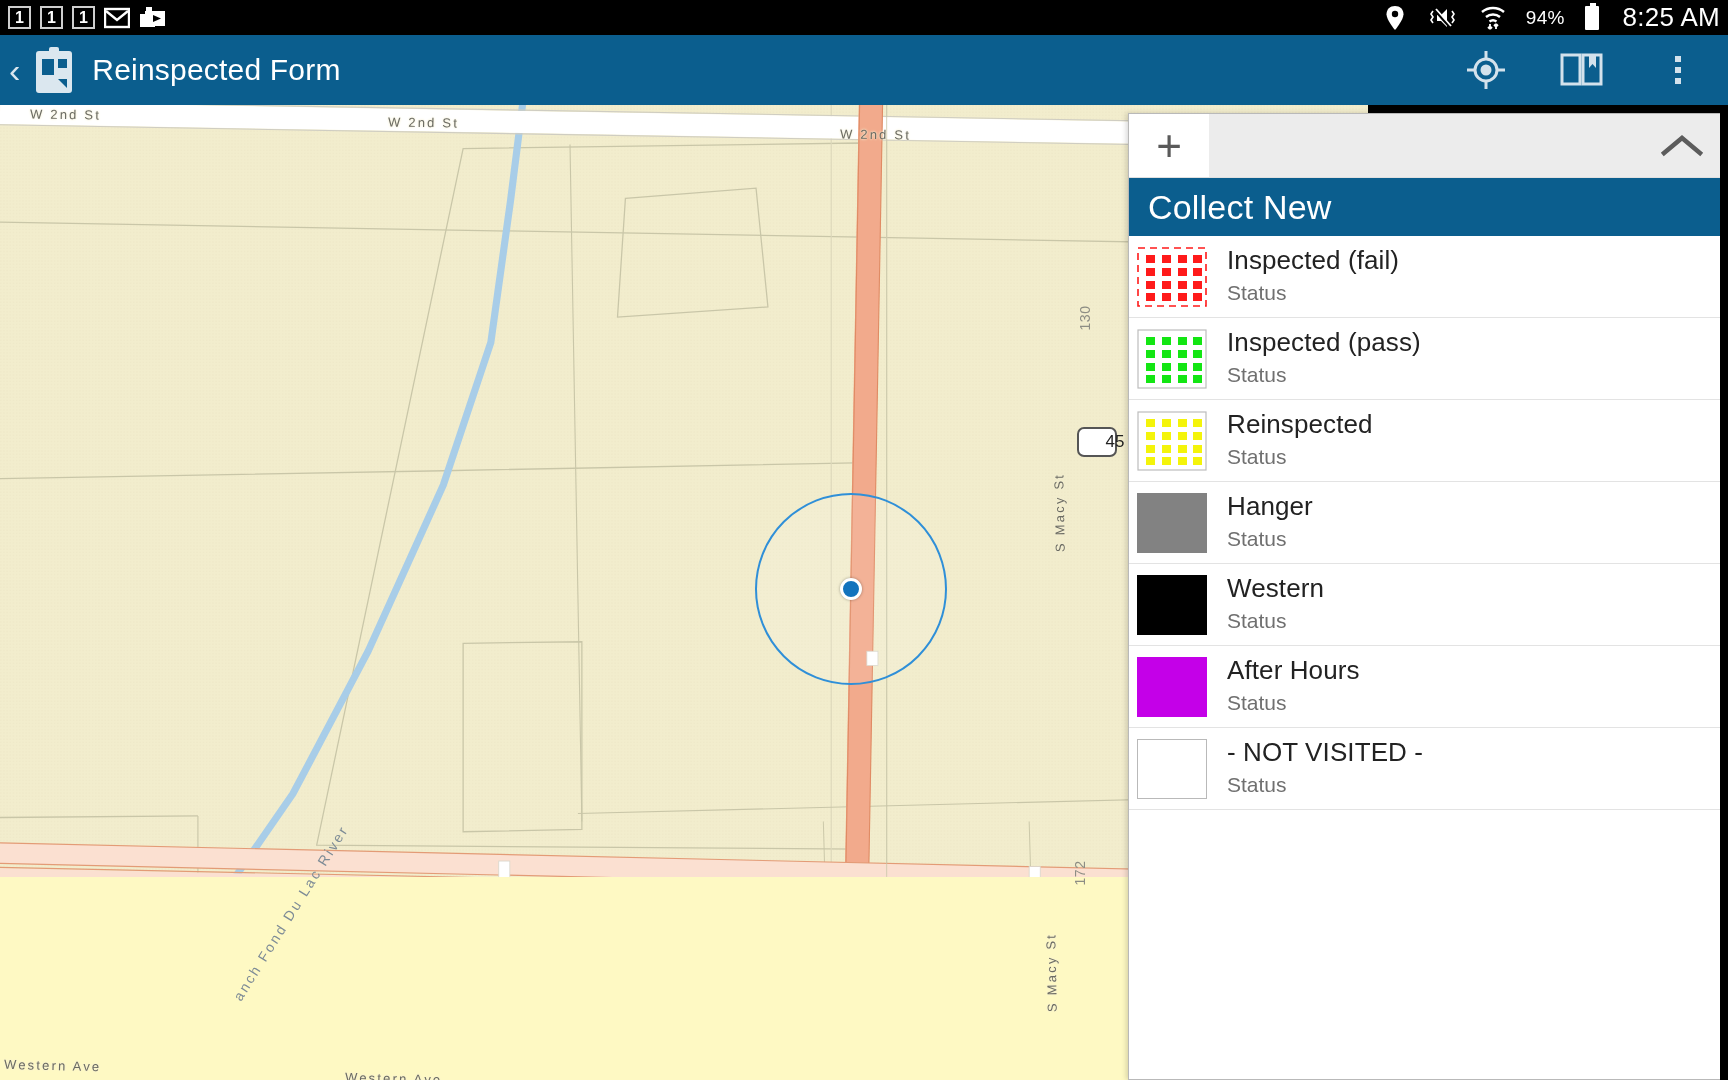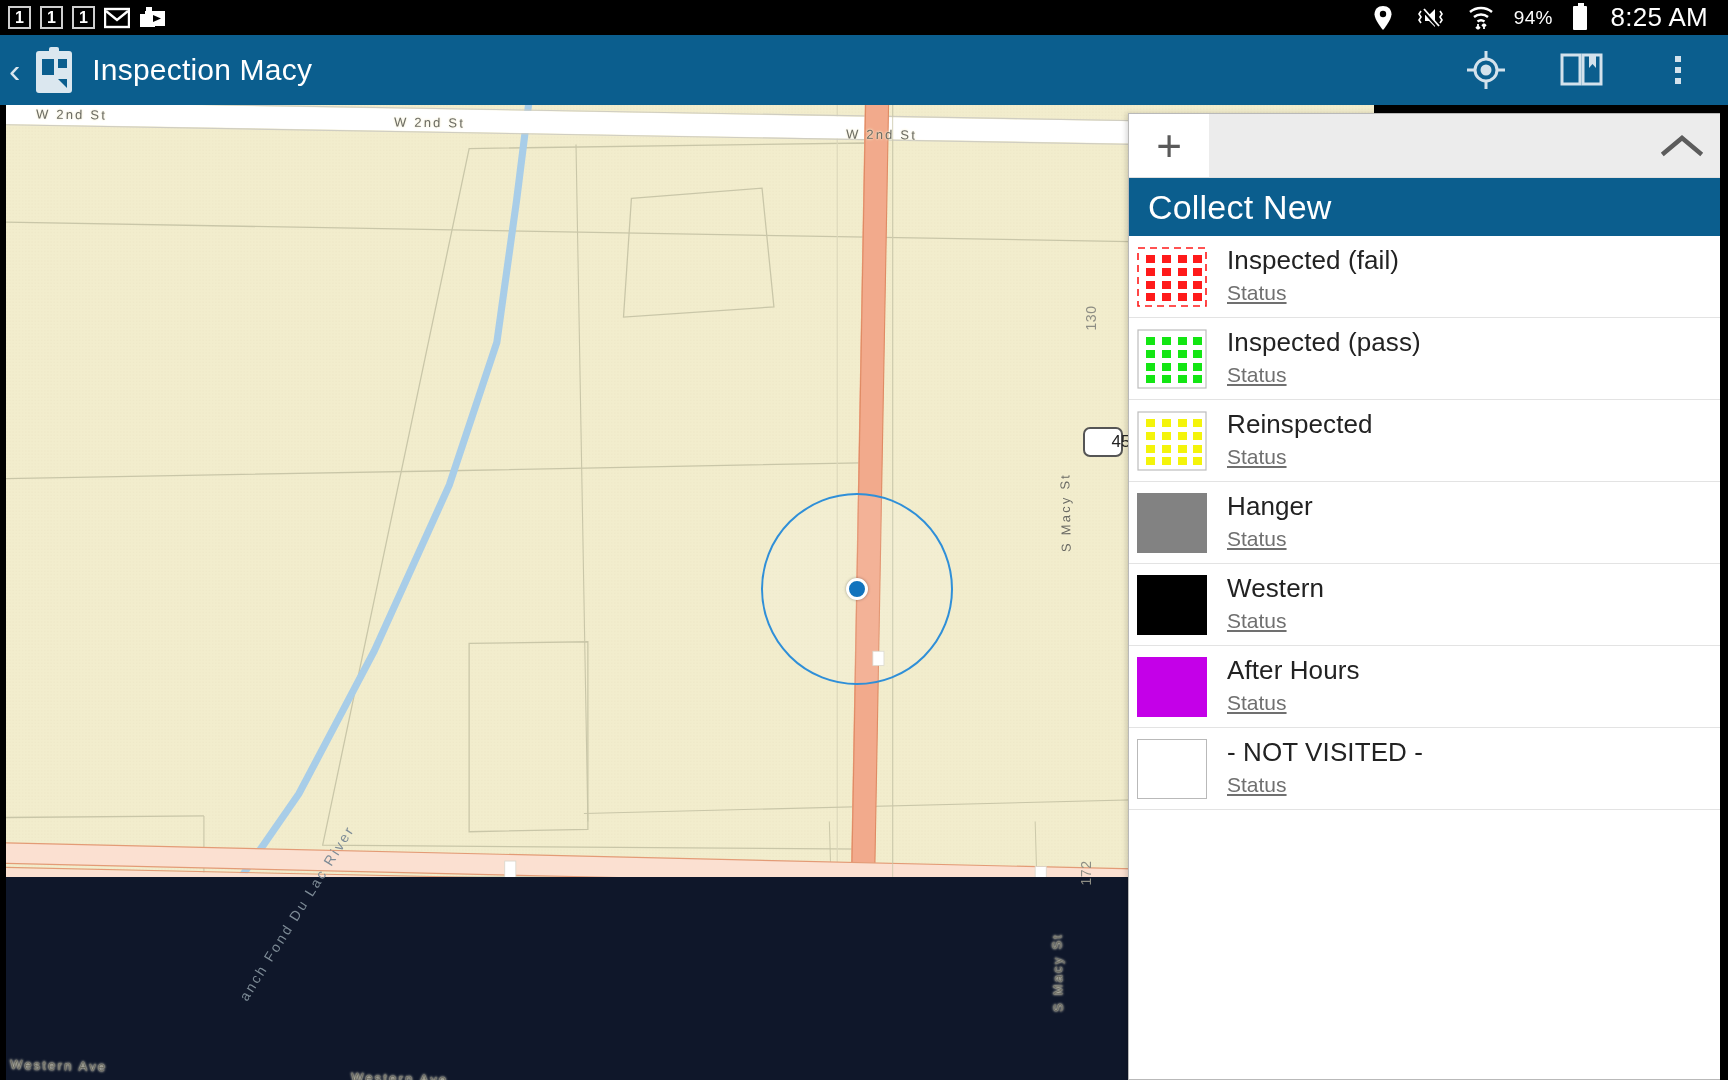--- a/index.html
+++ b/index.html
@@ -11,21 +11,21 @@
   }
   #screen { position: relative; width: 1728px; height: 1080px; overflow: hidden; }
 
   
   .statusbar {
     position: absolute; top: 0; left: 0; width: 1728px; height: 35px;
     background: #000; color: #fff;
     display: flex; align-items: center;
   }
   .sb-left { display: flex; align-items: center; gap: 9px; padding-left: 8px; }
-  .sb-right { margin-left: auto; display: flex; align-items: center; gap: 20px; padding-right: 20px; }
+  .sb-right { margin-left: auto; display: flex; align-items: center; gap: 20px; padding-right: 8px; }
   .notif-box {
     width: 23px; height: 23px; border: 2px solid #cfcfcf; background: #000;
     color: #fff; font-size: 16px; font-weight: bold; line-height: 19px;
     text-align: center; font-family: "Liberation Sans", sans-serif;
   }
   .batt-pct { font-size: 19px; font-weight: 500; letter-spacing: .2px; }
   .batt-icon {
     width: 14px; height: 24px; border: 2px solid #fff; background: #fff;
     position: relative; border-radius: 1px;
   }
@@ -49,22 +49,22 @@
     color: #ffffff; font-size: 30px; font-weight: 400; letter-spacing: .2px;
     margin-left: 6px; white-space: nowrap;
   }
   .appbar-right { margin-left: auto; display: flex; align-items: center; gap: 52px; padding-right: 28px; }
   .bar-icon { width: 44px; height: 44px; display:flex; align-items:center; justify-content:center; cursor:pointer; }
   .kebab { display:flex; flex-direction:column; gap:5px; align-items:center; }
   .kebab i { display:block; width:6px; height:6px; background:#d4e2ec; }
 
   
   .map {
-    position: absolute; top: 105px; left: 6px; width: 1368px; height: 975px;
-    background: #0f172a;
+    position: absolute; top: 105px; left: 0; width: 1368px; height: 975px;
+    background: #fef9c3;
     overflow: hidden;
   }
   .map-canvas { position:absolute; inset:0; }
   .maplabel {
     position: absolute; color: #6b6b63; font-size: 13px; letter-spacing: 2.2px;
     font-family: "Liberation Sans", sans-serif; white-space: nowrap;
     text-shadow: 0 0 3px #f4efd4, 0 0 2px #f4efd4;
   }
   .hnum {
     position: absolute; color: #8d8d84; font-size: 14px; letter-spacing: .5px;
@@ -114,21 +114,21 @@
   }
   .panel-header span { font-size:34px; font-weight:400; letter-spacing:.2px; }
   .panel-list { flex:1; overflow:hidden; background:#fff; }
   .list-row {
     display:flex; align-items:center; height:82px; padding-left:8px;
     border-bottom:1px solid #e3e3e3; cursor:pointer; background:#fff;
   }
   .swatch { width:70px; height:60px; flex:0 0 auto; }
   .row-text { margin-left:20px; display:flex; flex-direction:column; justify-content:center; }
   .row-title { font-size:26px; color:#222222; line-height:1.15; letter-spacing:.1px; }
-  .row-sub { font-size:21px; color:#707070; line-height:1.3; margin-top:3px;text-decoration:underline; }
+  .row-sub { font-size:21px; color:#707070; line-height:1.3; margin-top:3px; }
 </style>
 </head>
 <body>
 
 <div id="screen">
 
   <div class="statusbar">
     <div class="sb-left">
       <div class="notif-box">1</div>
       <div class="notif-box">1</div>
@@ -172,21 +172,21 @@
   <div class="appbar">
     <div class="appbar-left">
       <div class="back-chevron">‹</div>
       <svg width="44" height="50" viewBox="0 0 44 50">
         <rect x="17" y="2" width="10" height="7" rx="2" fill="#dbe7ef"></rect>
         <rect x="4" y="6" width="36" height="42" rx="3" fill="#dbe7ef"></rect>
         <rect x="10" y="14" width="12" height="16" fill="#0b5e8e"></rect>
         <rect x="26" y="14" width="9" height="9" fill="#0b5e8e"></rect>
         <path d="M26 34 h9 v9 Z" fill="#0b5e8e"></path>
       </svg>
-      <div class="app-title">Inspection Macy</div>
+      <div class="app-title">Reinspected Form</div>
     </div>
     <div class="appbar-right">
       <div class="bar-icon">
         <svg width="40" height="40" viewBox="0 0 40 40">
           <circle cx="20" cy="20" r="11" fill="none" stroke="#d4e2ec" stroke-width="3"></circle>
           <circle cx="20" cy="20" r="5.5" fill="#d4e2ec"></circle>
           <path d="M20 1 v7 M20 32 v7 M1 20 h7 M32 20 h7" stroke="#d4e2ec" stroke-width="3"></path>
         </svg>
       </div>
       <div class="bar-icon">

